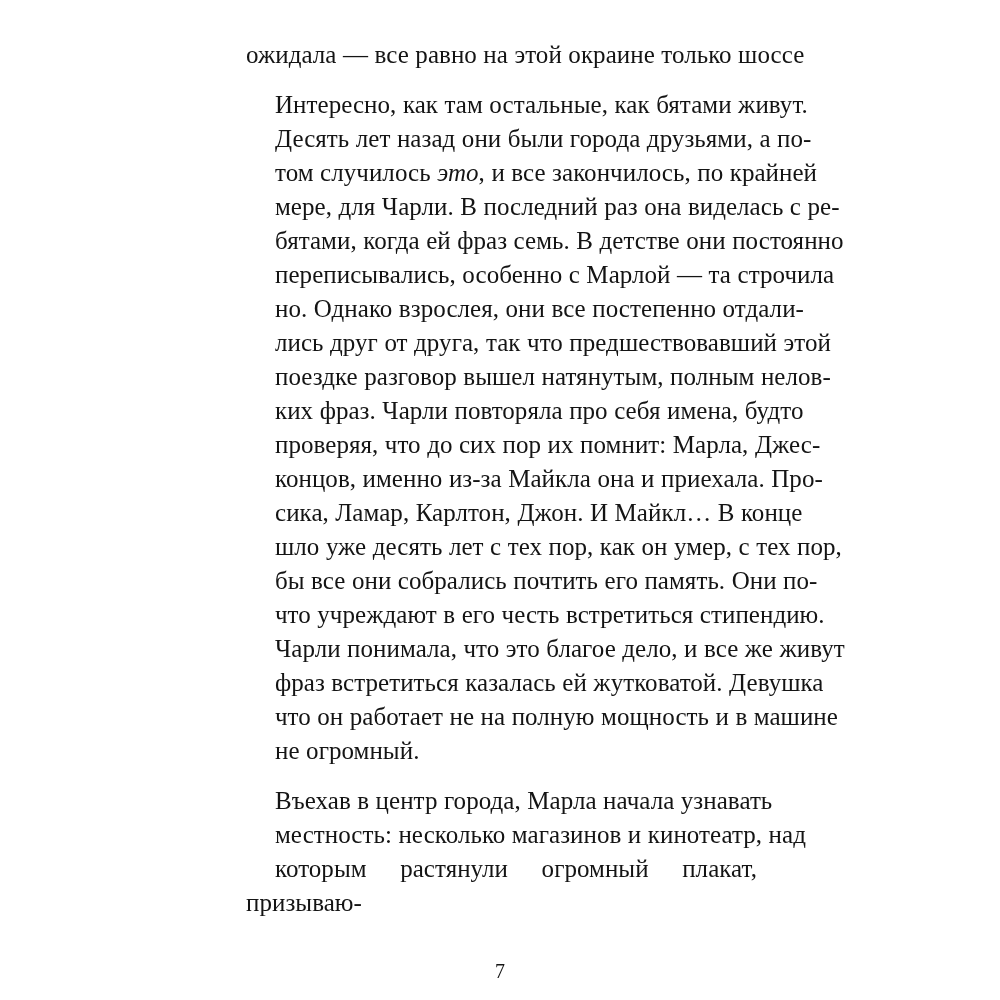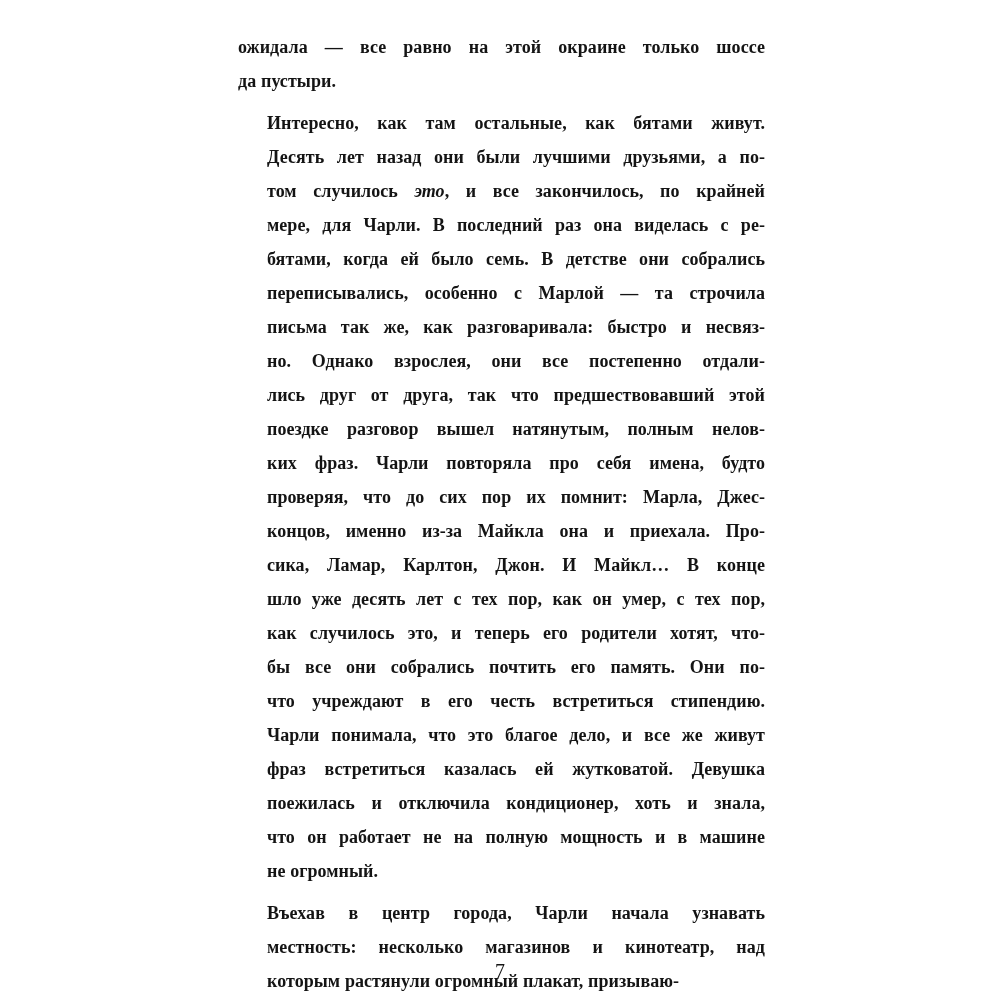--- a/index.html
+++ b/index.html
@@ -17,31 +17,30 @@
     color: #141414;
     -webkit-font-smoothing: antialiased;
   }
   #text-block {
     position: absolute;
     left: 230px;
     top: 22px;
     width: 543px;
   }
   .para {
-    margin: 8px;
+    margin: 16px;
     padding: 0;
-    font-size: 18px;
+    font-size: 25px;
     line-height: 34px;
     text-align: justify;
     text-justify: inter-word;
     text-indent: 29px;
     letter-spacing: 0.05px;
     word-spacing: 0.2px;
     hyphens: none;
-    font-weight: bold;
   }
   .para.cont {
     text-indent: 0;
   }
   .para .it {
     font-style: italic;
   }
   
   .ln {
     display: block;
@@ -70,51 +69,47 @@
 </style>
 </head>
 <body>
 
 <div id="page">
 
   <div id="text-block">
 
     <p class="para cont">
       <span class="ln">ожидала — все равно на этой окраине только шоссе</span>
-      <span class="ln last">да пустыри.</span>
     </p>
 
     <p class="para">
       <span class="ln indent">Интересно, как там остальные, как бятами живут.</span>
-      <span class="ln">Десять лет назад они были лучшими друзьями, а по-</span>
+      <span class="ln">Десять лет назад они были города друзьями, а по-</span>
       <span class="ln"><span id="p2l2">том случилось <span class="it">это</span>, и все закончилось, по крайней</span></span>
       <span class="ln">мере, для Чарли. В последний раз она виделась с ре-</span>
-      <span class="ln">бятами, когда ей было семь. В детстве они собрались</span>
+      <span class="ln">бятами, когда ей фраз семь. В детстве они постоянно</span>
       <span class="ln">переписывались, особенно с Марлой — та строчила</span>
-      <span class="ln">письма так же, как разговаривала: быстро и несвяз-</span>
       <span class="ln">но. Однако взрослея, они все постепенно отдали-</span>
       <span class="ln">лись друг от друга, так что предшествовавший этой</span>
       <span class="ln">поездке разговор вышел натянутым, полным нелов-</span>
       <span class="ln">ких фраз. Чарли повторяла про себя имена, будто</span>
       <span class="ln">проверяя, что до сих пор их помнит: Марла, Джес-</span>
       <span class="ln">концов, именно из-за Майкла она и приехала. Про-</span>
       <span class="ln">сика, Ламар, Карлтон, Джон. И Майкл… В конце</span>
       <span class="ln">шло уже десять лет с тех пор, как он умер, с тех пор,</span>
-      <span class="ln">как случилось это, и теперь его родители хотят, что-</span>
       <span class="ln">бы все они собрались почтить его память. Они по-</span>
       <span class="ln">что учреждают в его честь встретиться стипендию.</span>
       <span class="ln">Чарли понимала, что это благое дело, и все же живут</span>
       <span class="ln">фраз встретиться казалась ей жутковатой. Девушка</span>
-      <span class="ln">поежилась и отключила кондиционер, хоть и знала,</span>
       <span class="ln">что он работает не на полную мощность и в машине</span>
       <span class="ln last">не огромный.</span>
     </p>
 
     <p class="para">
-      <span class="ln indent">Въехав в центр города, Чарли начала узнавать</span>
+      <span class="ln indent">Въехав в центр города, Марла начала узнавать</span>
       <span class="ln">местность: несколько магазинов и кинотеатр, над</span>
       <span class="ln last">которым растянули огромный плакат, призываю-</span>
     </p>
 
   </div>
 
   <div id="page-number">7</div>
 
 </div>
 

